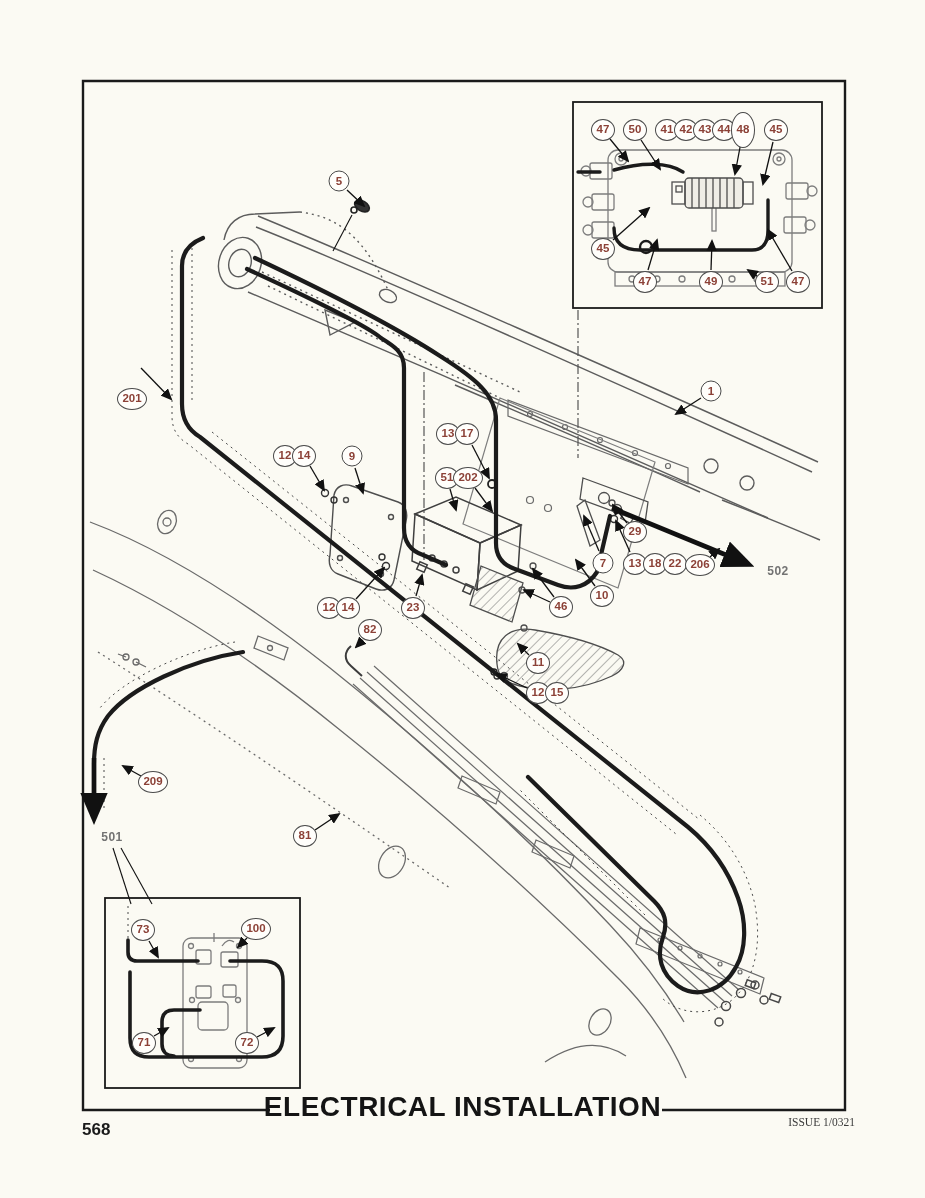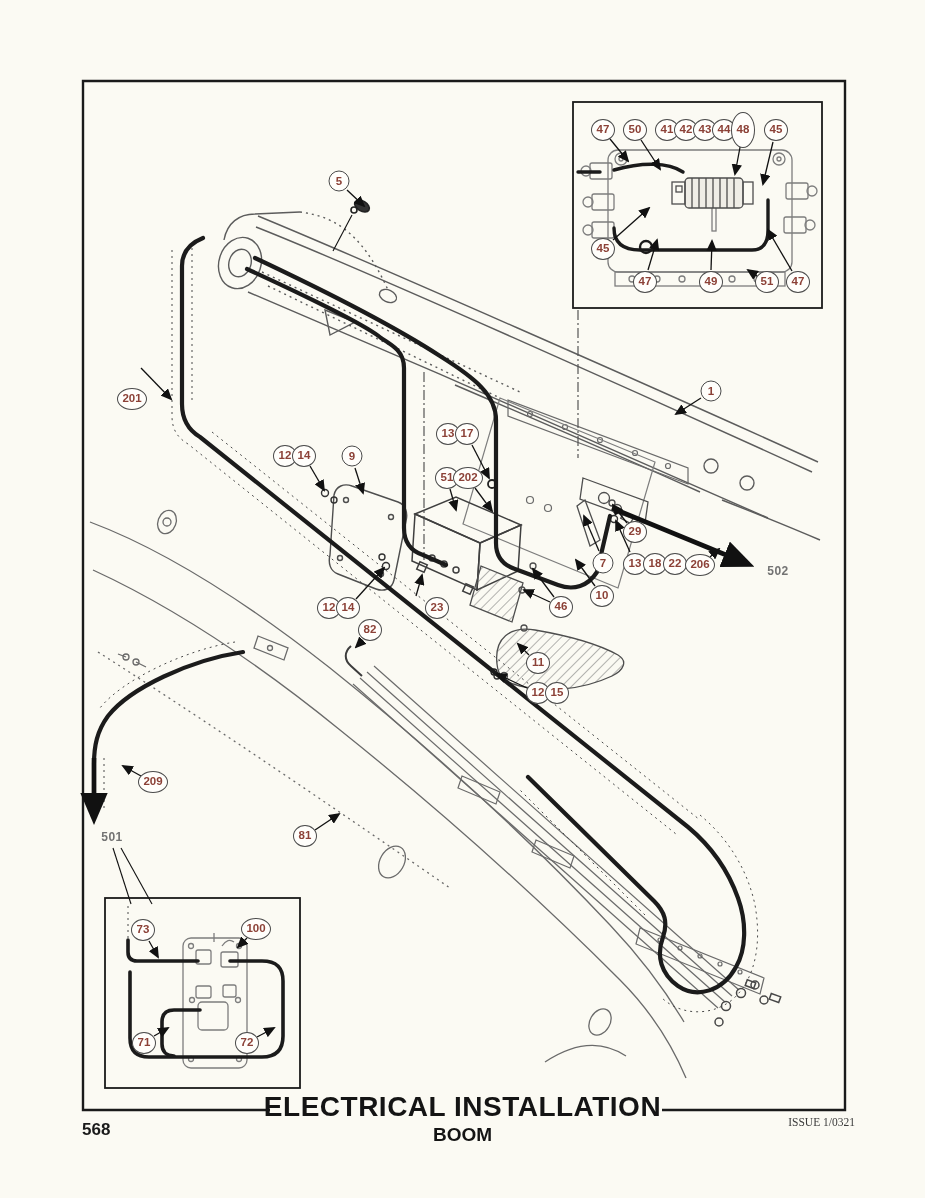--- a/index.html
+++ b/index.html
@@ -335,21 +335,21 @@
     <div class="callout" style="width: 24px; height: 22px; left: 635px; top: 532px;">29</div>
     <div class="callout" style="width: 21px; height: 21px; left: 603px; top: 563px;">7</div>
     <div class="callout" style="width: 24px; height: 22px; left: 635px; top: 564px;">13</div>
     <div class="callout" style="width: 24px; height: 22px; left: 655px; top: 564px;">18</div>
     <div class="callout" style="width: 24px; height: 22px; left: 675px; top: 564px;">22</div>
     <div class="callout" style="width: 30px; height: 22px; left: 700px; top: 565px;">206</div>
     <div class="callout" style="width: 24px; height: 22px; left: 602px; top: 596px;">10</div>
     <div class="callout" style="width: 24px; height: 22px; left: 561px; top: 607px;">46</div>
     <div class="callout" style="width: 24px; height: 22px; left: 329px; top: 608px;">12</div>
     <div class="callout" style="width: 24px; height: 22px; left: 348px; top: 608px;">14</div>
-    <div class="callout" style="width: 24px; height: 22px; left: 413px; top: 608px; margin-left: 24px;">23</div>
+    <div class="callout" style="width: 24px; height: 22px; left: 413px; top: 608px;">23</div>
     <div class="callout" style="width: 24px; height: 22px; left: 370px; top: 630px;">82</div>
     <div class="callout" style="width: 24px; height: 22px; left: 538px; top: 663px;">11</div>
     <div class="callout" style="width: 24px; height: 22px; left: 538px; top: 693px;">12</div>
     <div class="callout" style="width: 24px; height: 22px; left: 557px; top: 693px;">15</div>
     <div class="callout" style="width: 30px; height: 22px; left: 153px; top: 782px;">209</div>
     <div class="callout" style="width: 24px; height: 22px; left: 305px; top: 836px;">81</div>
     <div class="callout" style="width: 24px; height: 22px; left: 603px; top: 130px;">47</div>
     <div class="callout" style="width: 24px; height: 22px; left: 635px; top: 130px;">50</div>
     <div class="callout" style="width: 24px; height: 22px; left: 667px; top: 130px;">41</div>
     <div class="callout" style="width: 24px; height: 22px; left: 686px; top: 130px;">42</div>
@@ -365,16 +365,15 @@
     <div class="callout" style="width: 24px; height: 22px; left: 143px; top: 930px;">73</div>
     <div class="callout" style="width: 30px; height: 22px; left: 256px; top: 929px;">100</div>
     <div class="callout" style="width: 24px; height: 22px; left: 144px; top: 1043px;">71</div>
     <div class="callout" style="width: 24px; height: 22px; left: 247px; top: 1043px;">72</div>
     <div class="flow-label" style="left: 112px; top: 837px;">501</div>
     <div class="flow-label" style="left: 778px; top: 571px;">502</div>
   </div>
 
 <div id="title-block">
   <div id="main-title">ELECTRICAL INSTALLATION</div>
-  <div id="sub-title">BOOM</div>
 </div>
 <div id="page-number">568</div>
 <div id="issue-label">ISSUE 1/0321</div>
 
 </body></html>

